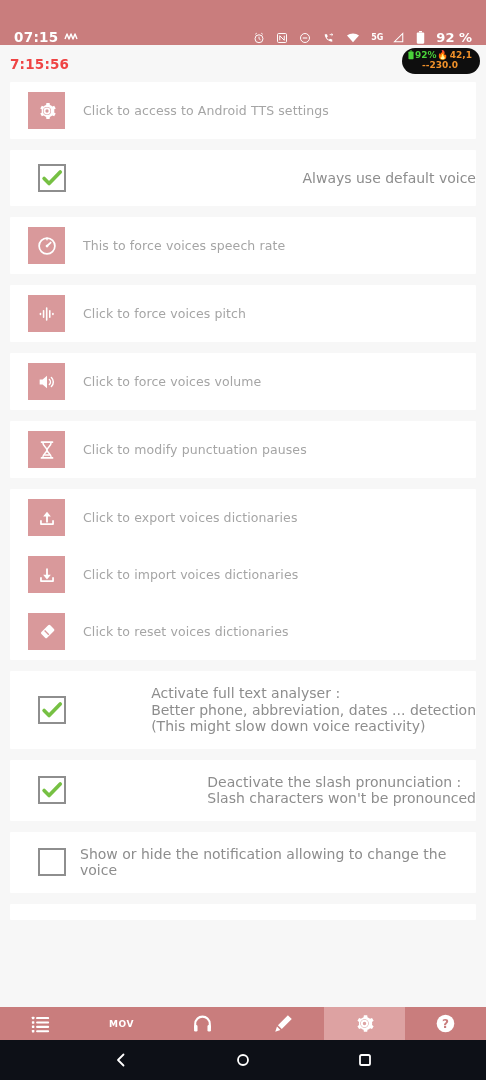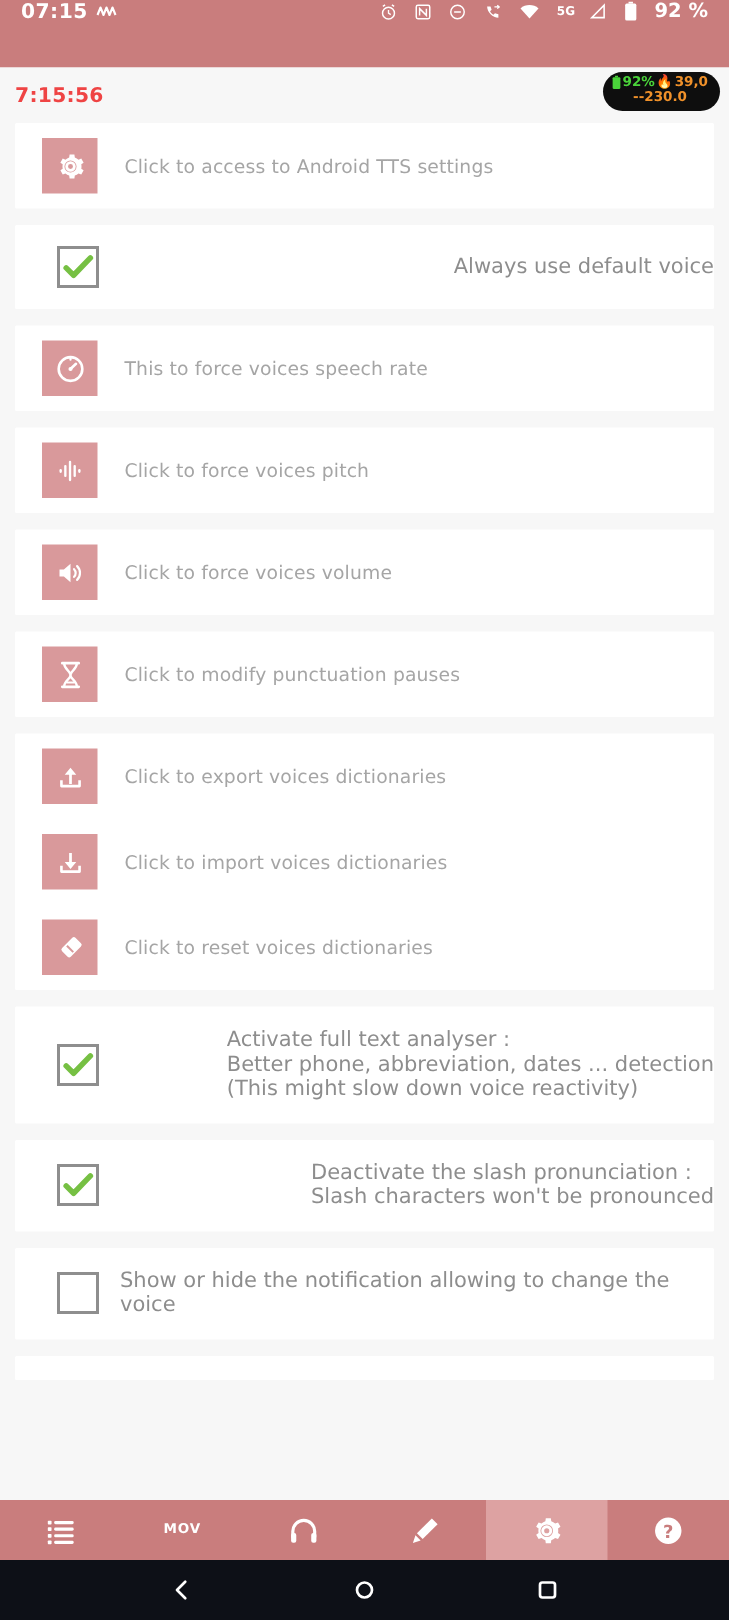--- a/index.html
+++ b/index.html
@@ -7,21 +7,21 @@
   body {
     font-family:"DejaVu Sans", sans-serif;
     background:#f7f7f7;
     overflow:hidden;
     position:relative;
   }
 
   
   .status-bar{
     height:45px; background:#c97d7d;
-    display:flex; align-items:flex-start; justify-content:space-between;
+    display:flex; align-items:flex-end; justify-content:space-between;
     padding:0 14px; color:#ffffff;
   }
   .sb-left{ display:flex; align-items:center; gap:6px; }
   .sb-clock{ font-size:13.5px; font-weight:bold; letter-spacing:.3px; }
   .sb-right{ display:flex; align-items:center; gap:11px; }
   .sb-ico{ display:inline-flex; align-items:center; }
   .sb-batt-text{ font-size:13px; font-weight:bold; }
   .sb-5g{ font-size:8px; font-weight:bold; margin-right:-1px; }
 
   
@@ -73,21 +73,21 @@
   }
   .cb-label{
     margin-left:14px; color:#8d8d8d; font-size:14px; line-height:1.18;
     white-space:pre-line;
   }
   .sliver{ height:16px; }
 
   
   .app-nav{
     position:absolute; left:0; right:0; bottom:40px;
-    height:40px; background:#c97d7d;
+    height:33px; background:#c97d7d;
     display:flex; align-items:stretch;
   }
   .nav-item{
     flex:1 1 0; display:flex; align-items:center; justify-content:center;
     color:#ffffff;
   }
   .nav-item.active{ background:#dda2a2; }
   .nav-mov{ font-size:9px; font-weight:bold; letter-spacing:.5px; }
 
   
@@ -163,21 +163,21 @@
   <div class="batt-pill">
     <div class="pill-row1">
       <span class="sb-ico">
         <svg width="6" height="10" viewBox="0 0 10 15">
             <rect x="3.3" y="0" width="3.4" height="1.6" fill="#4ad33a"></rect>
             <rect x="0.7" y="1.6" width="8.6" height="13" rx="1.2" fill="#4ad33a"></rect>
           </svg>
       </span>
       <span class="pill-pct">92%</span>
       <span class="pill-flame">🔥</span>
-      <span class="pill-temp">39,0</span>
+      <span class="pill-temp">42,1</span>
     </div>
     <div class="pill-row2">--230.0</div>
   </div>
 </div>
 
 <div class="content" id="settings-content">
     <div class="card">
       <div class="row">
         <div class="tile">
           <svg width="22" height="22" viewBox="0 0 24 24">

